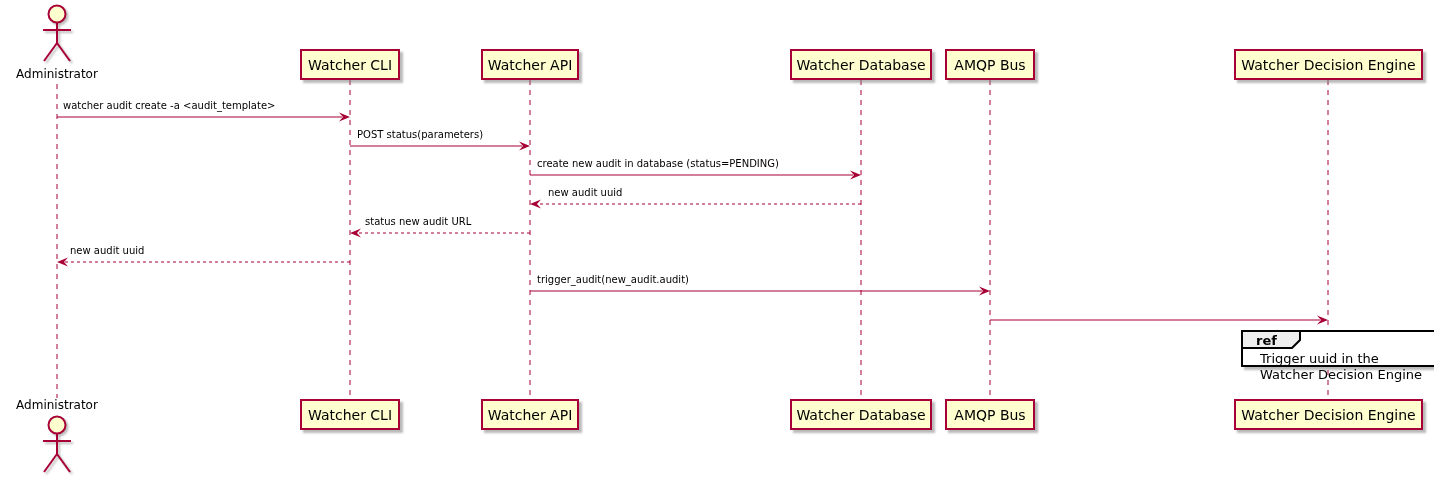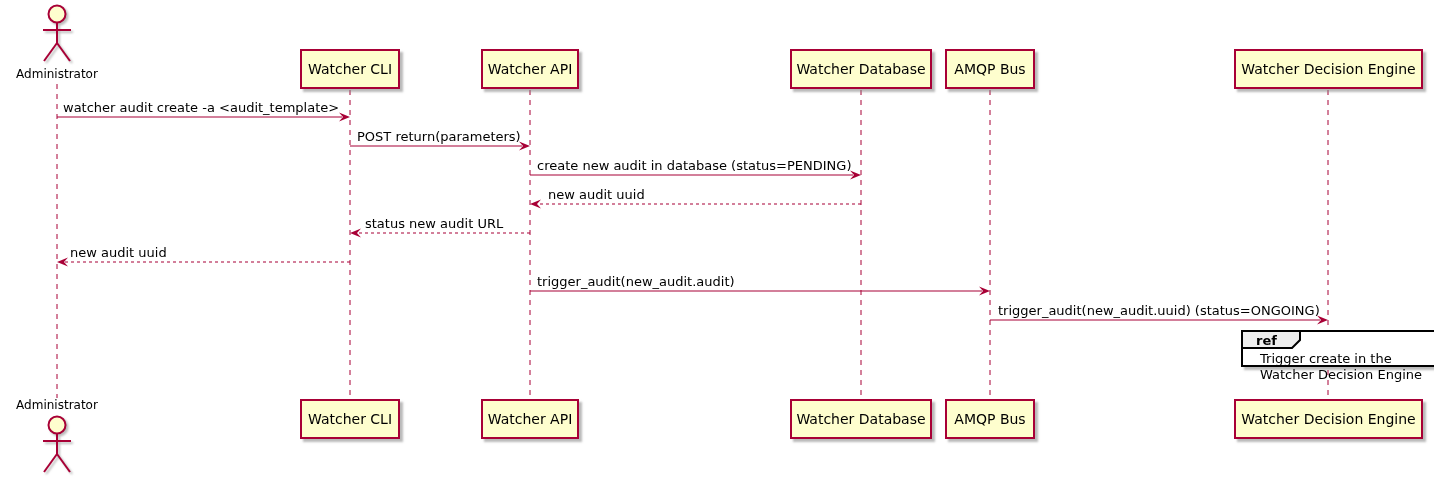--- a/index.html
+++ b/index.html
@@ -12,27 +12,27 @@
   .canvas { position:relative; width:1434px; height:486px; background:var(--background); overflow:hidden; }
   .layer { position:absolute; left:0; top:0; }
   .lifeline { stroke:var(--lifeline); stroke-width:1; stroke-dasharray:5 5; fill:none; }
   .arrow-line { stroke:var(--arrow); stroke-width:1.2; fill:none; }
   .arrow-line.dashed { stroke-dasharray:3 3; }
   .arrow-head { fill:var(--arrow); stroke:none; }
   .actor-g { filter:drop-shadow(2px 2px 1px rgba(130,130,130,0.55)); }
   .actor-line { stroke:var(--arrow); stroke-width:2; fill:none; }
   .actor-head-circle { fill:var(--participant-fill); stroke:var(--arrow); stroke-width:2; }
   .pbox {
-    position:absolute; height:40px; background:var(--participant-fill);
+    position:absolute; height:31px; background:var(--participant-fill);
     border:2px solid var(--participant-border); box-shadow:3px 3px 2px rgba(130,130,130,0.55);
     display:flex; align-items:center; justify-content:center;
     font-size:14px; color:var(--text-color); white-space:nowrap;
   }
   .actor-label { position:absolute; font-size:12px; color:var(--text-color); transform:translateX(-50%); white-space:nowrap; }
-  .msg-label { position:absolute; font-size:13px; color:var(--text-color); white-space:nowrap; }
+  .msg-label { position:absolute; font-size:10px; color:var(--text-color); white-space:nowrap; }
   .ref-box {
     position:absolute; left:1230px; top:330px; width:195px; height:37px;
     background:var(--ref-fill); border:2px solid var(--ref-border);
     box-shadow:3px 3px 2px rgba(130,130,130,0.55);
     margin-left:11px;
   }
   .ref-tab { position:absolute; left:-2px; top:-2px; }
   .ref-tab path { fill:var(--ref-tab-fill); stroke:var(--ref-border); stroke-width:2; }
   .ref-keyword { position:absolute; left:13px; top:1px; font-weight:bold; font-size:13px; color:var(--text-color); }
   .ref-body { position:absolute; left:17px; top:19px; font-size:13px; line-height:16px; color:var(--text-color); white-space:nowrap; }
@@ -130,32 +130,31 @@
     <span>Watcher Database</span>
   </div>
   <div class="pbox" style="left:945px;  top:399px; width:90px;">
     <span>AMQP Bus</span>
   </div>
   <div class="pbox" style="left:1234px; top:399px; width:189px;">
     <span>Watcher Decision Engine</span>
   </div>
 
   <div class="msg-label" style="left:63px;  top:100px;">watcher audit create -a &lt;audit_template&gt;</div>
-  <div class="msg-label" style="left:357px; top:129px;">POST return(parameters)</div>
+  <div class="msg-label" style="left:357px; top:129px;">POST status(parameters)</div>
   <div class="msg-label" style="left:537px; top:158px;text-align:center;">create new audit in database (status=PENDING)</div>
   <div class="msg-label" style="left:548px; top:187px;">new audit uuid</div>
   <div class="msg-label" style="left:365px; top:216px;">status new audit URL</div>
   <div class="msg-label" style="left:70px;  top:245px;">new audit uuid</div>
   <div class="msg-label" style="left:537px; top:274px;">trigger_audit(new_audit.audit)</div>
-  <div class="msg-label" style="left:998px; top:303px;">trigger_audit(new_audit.uuid) (status=ONGOING)</div>
 
   <div class="ref-box">
     <svg class="ref-tab" width="70" height="20" viewBox="0 0 70 20">
       <path d="M1,1 L59,1 L59,10 L51,18 L1,18 Z"></path>
     </svg>
     <span class="ref-keyword">ref</span>
     <div class="ref-body">
-      <div>Trigger create in the</div>
+      <div>Trigger uuid in the</div>
       <div>Watcher Decision Engine</div>
     </div>
   </div>
 
 </div>
 
 </body></html>

